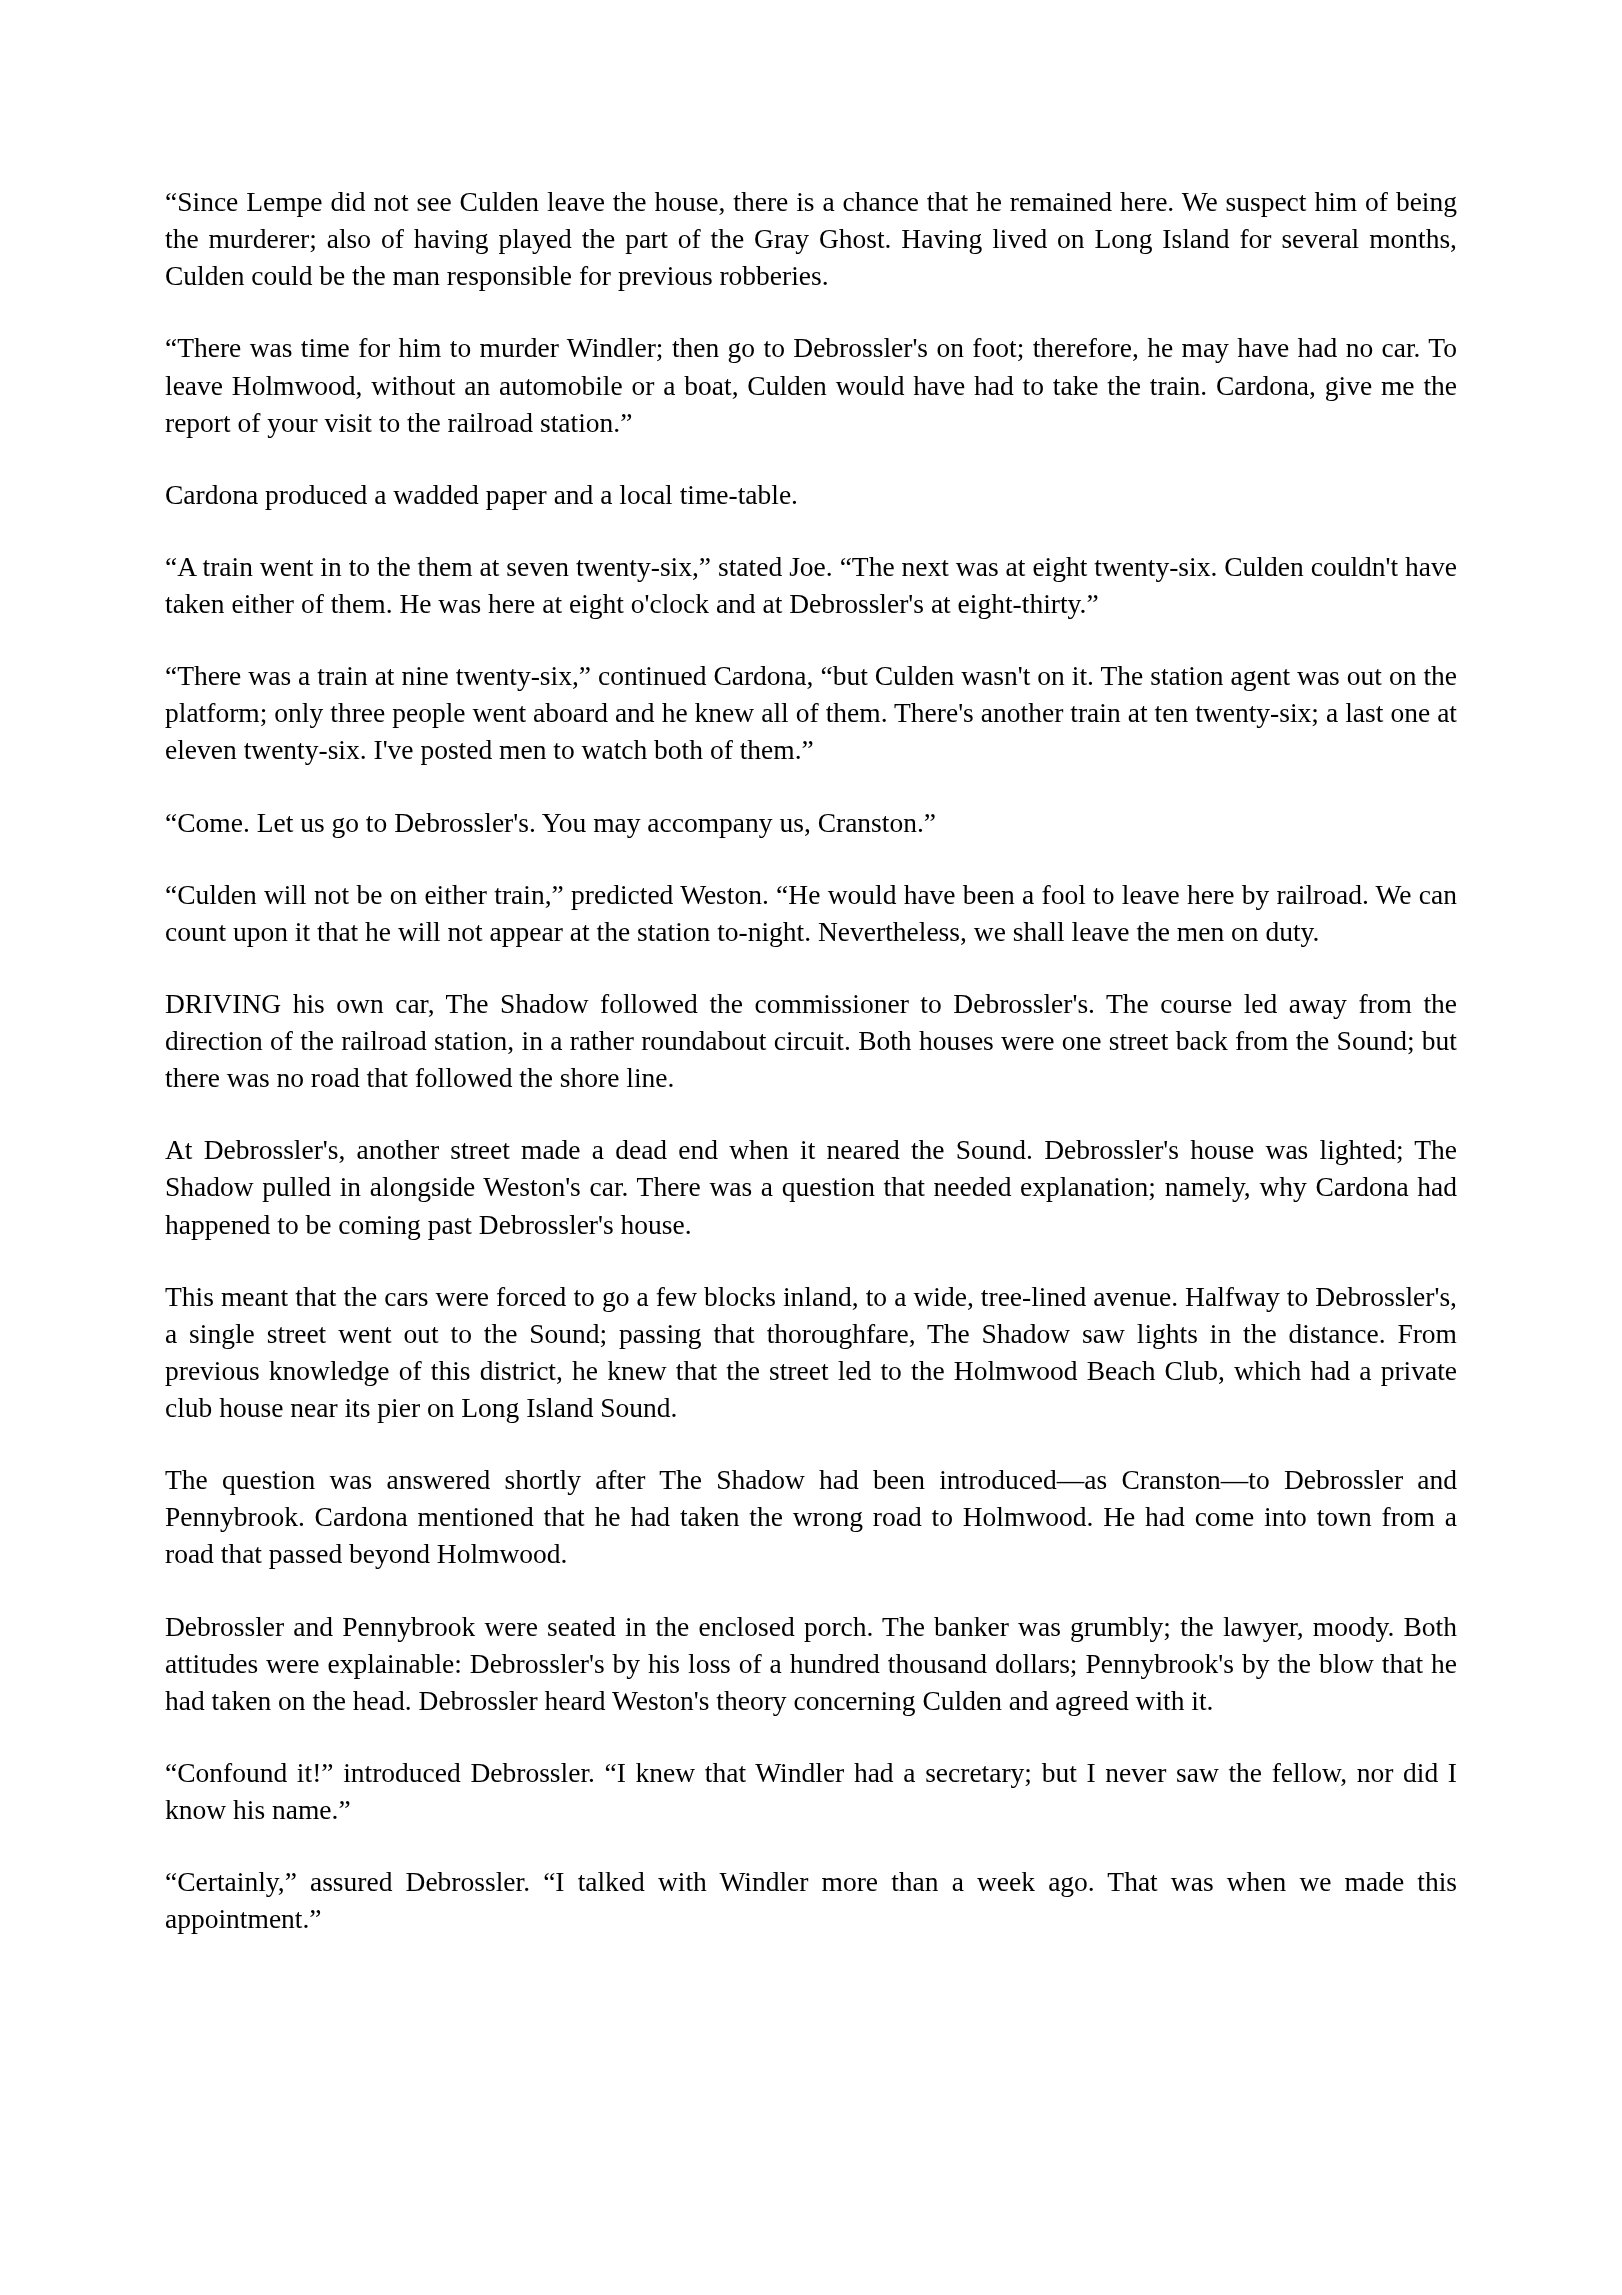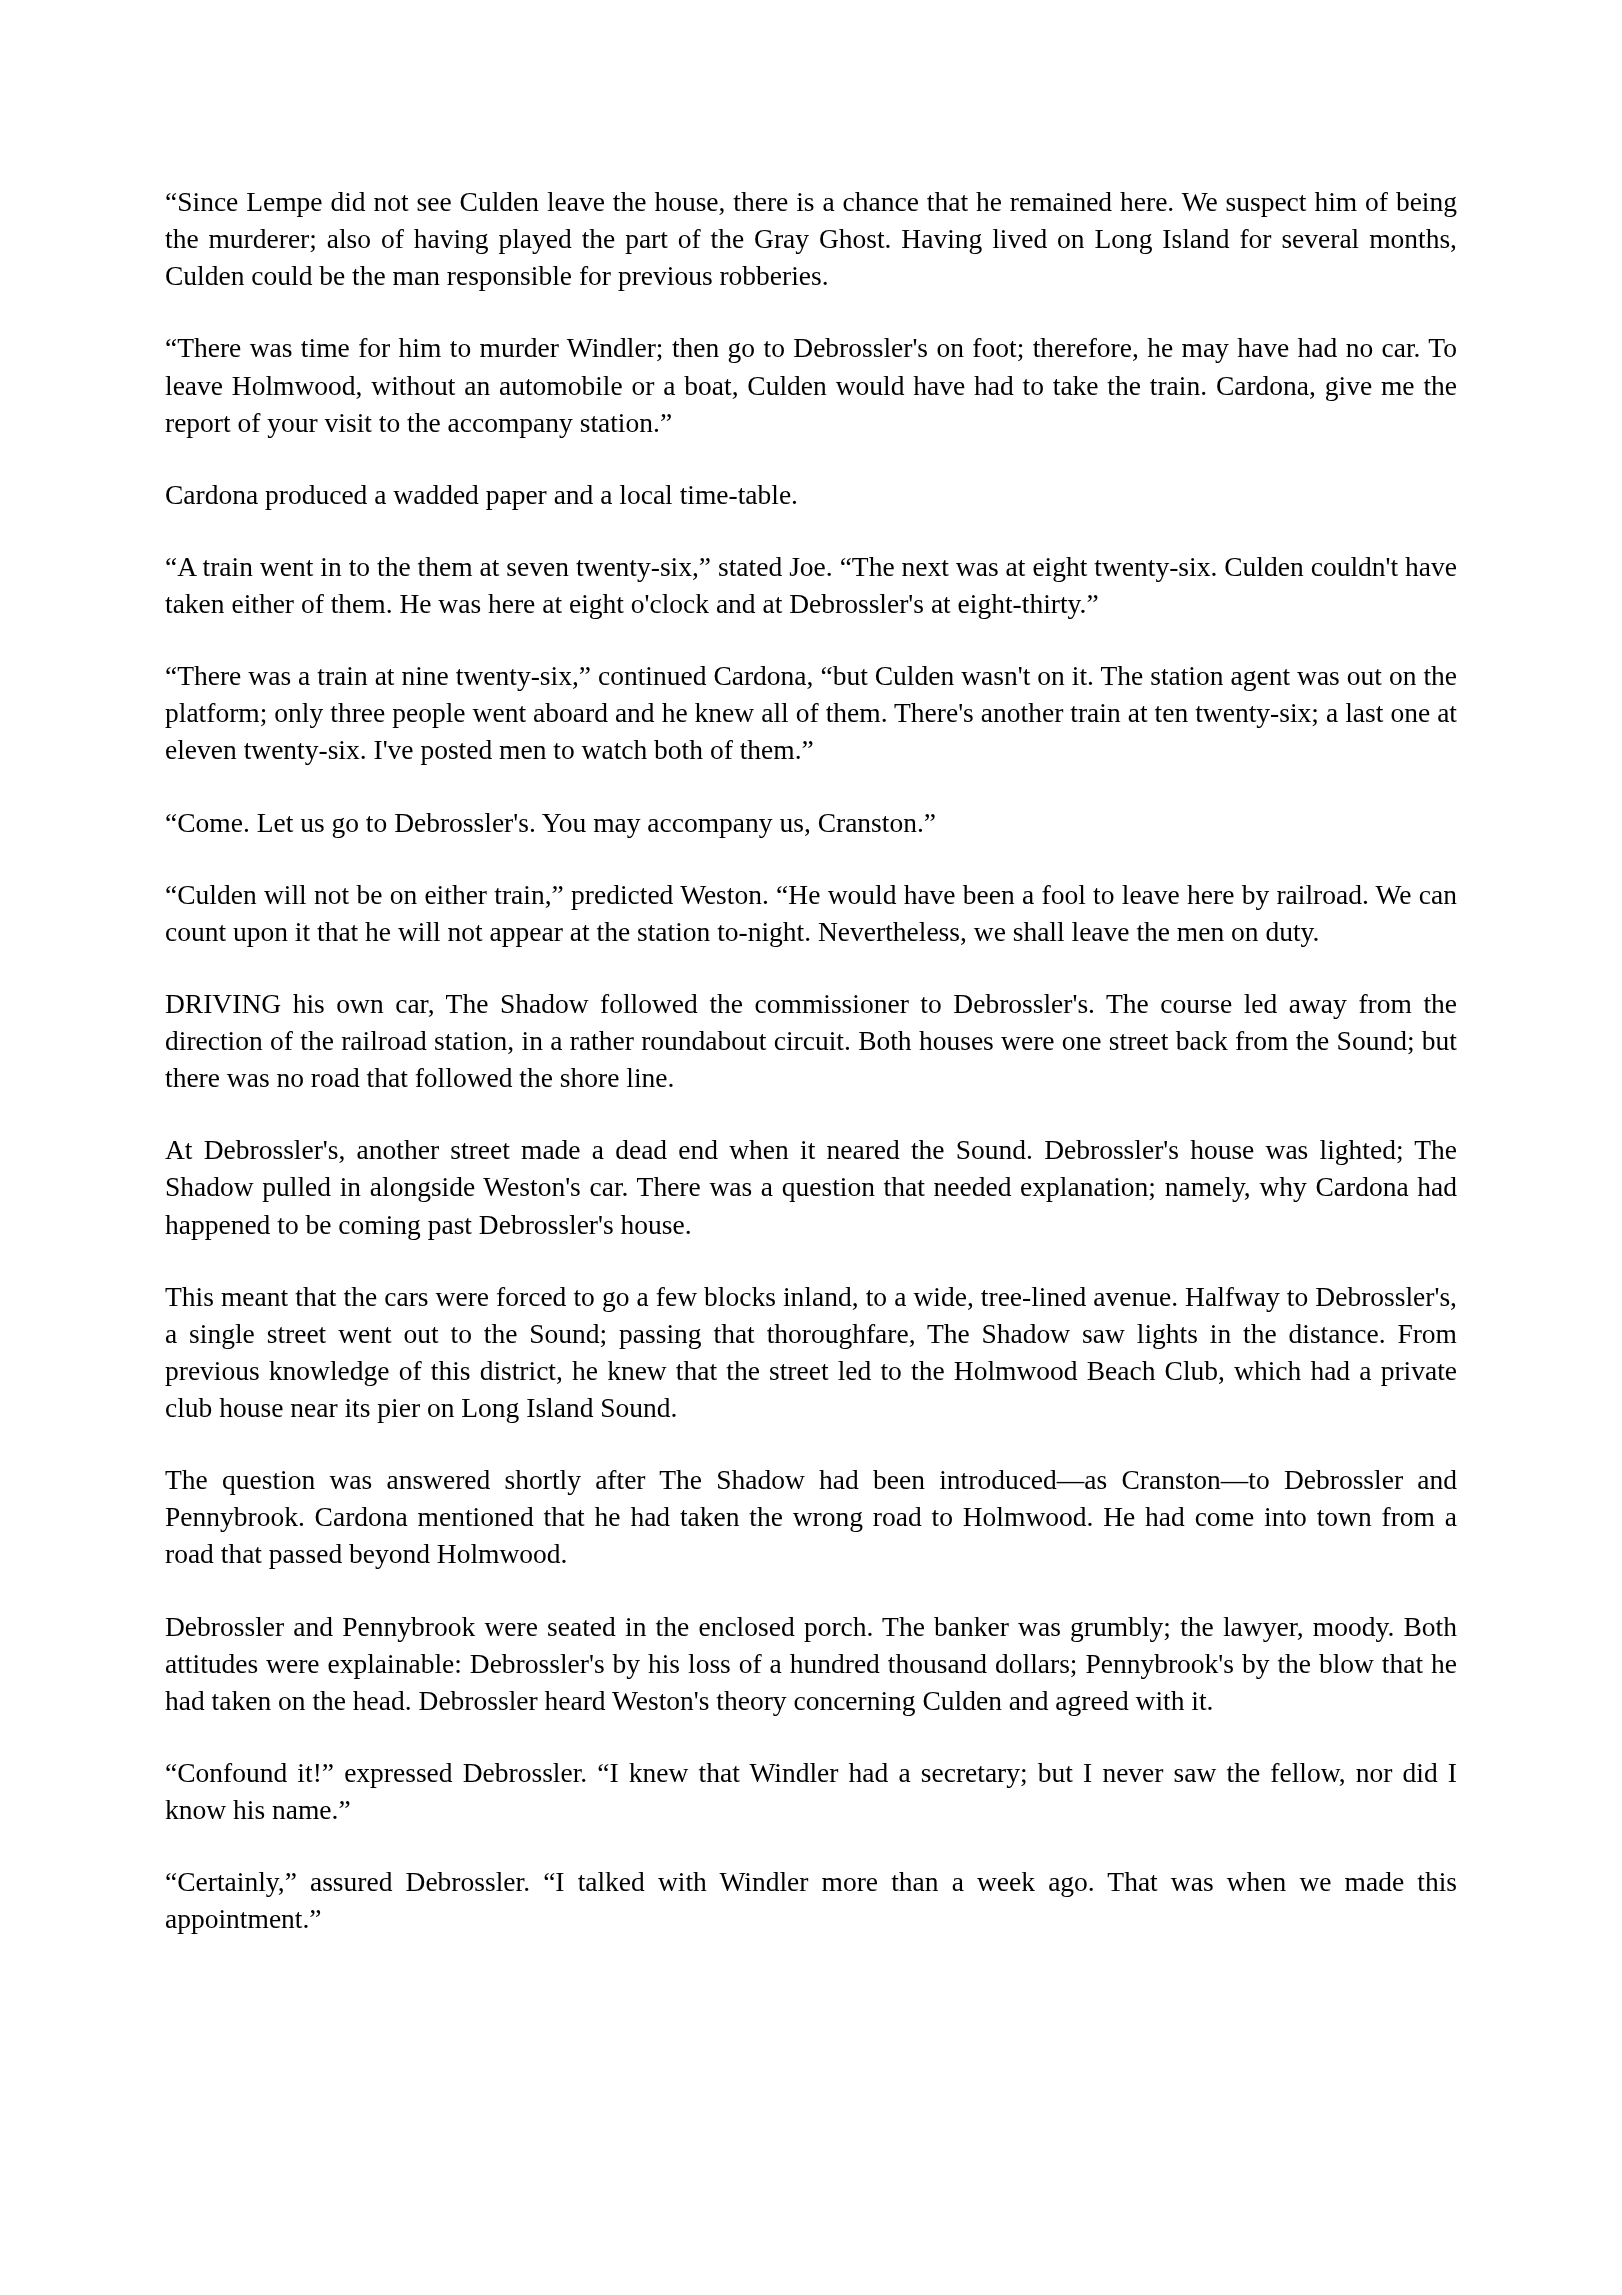--- a/index.html
+++ b/index.html
@@ -28,27 +28,27 @@
     margin: 0 0 35px 0;
     text-align: justify;
     text-justify: inter-word;
   }
 </style>
 </head>
 <body>
 
 <div class="page">
   <p>“Since Lempe did not see Culden leave the house, there is a chance that he remained here. We suspect him of being the murderer; also of having played the part of the Gray Ghost. Having lived on Long Island for several months, Culden could be the man responsible for previous robberies.</p>
-  <p>“There was time for him to murder Windler; then go to Debrossler's on foot; therefore, he may have had no car. To leave Holmwood, without an automobile or a boat, Culden would have had to take the train. Cardona, give me the report of your visit to the accompany station.”</p>
+  <p>“There was time for him to murder Windler; then go to Debrossler's on foot; therefore, he may have had no car. To leave Holmwood, without an automobile or a boat, Culden would have had to take the train. Cardona, give me the report of your visit to the railroad station.”</p>
   <p>Cardona produced a wadded paper and a local time-table.</p>
   <p>“A train went in to the them at seven twenty-six,” stated Joe. “The next was at eight twenty-six. Culden couldn't have taken either of them. He was here at eight o'clock and at Debrossler's at eight-thirty.”</p>
   <p>“There was a train at nine twenty-six,” continued Cardona, “but Culden wasn't on it. The station agent was out on the platform; only three people went aboard and he knew all of them. There's another train at ten twenty-six; a last one at eleven twenty-six. I've posted men to watch both of them.”</p>
   <p>“Come. Let us go to Debrossler's. You may accompany us, Cranston.”</p>
   <p>“Culden will not be on either train,” predicted Weston. “He would have been a fool to leave here by railroad. We can count upon it that he will not appear at the station to-night. Nevertheless, we shall leave the men on duty.</p>
   <p>DRIVING his own car, The Shadow followed the commissioner to Debrossler's. The course led away from the direction of the railroad station, in a rather roundabout circuit. Both houses were one street back from the Sound; but there was no road that followed the shore line.</p>
   <p>At Debrossler's, another street made a dead end when it neared the Sound. Debrossler's house was lighted; The Shadow pulled in alongside Weston's car. There was a question that needed explanation; namely, why Cardona had happened to be coming past Debrossler's house.</p>
   <p>This meant that the cars were forced to go a few blocks inland, to a wide, tree-lined avenue. Halfway to Debrossler's, a single street went out to the Sound; passing that thoroughfare, The Shadow saw lights in the distance. From previous knowledge of this district, he knew that the street led to the Holmwood Beach Club, which had a private club house near its pier on Long Island Sound.</p>
   <p>The question was answered shortly after The Shadow had been introduced—as Cranston—to Debrossler and Pennybrook. Cardona mentioned that he had taken the wrong road to Holmwood. He had come into town from a road that passed beyond Holmwood.</p>
   <p>Debrossler and Pennybrook were seated in the enclosed porch. The banker was grumbly; the lawyer, moody. Both attitudes were explainable: Debrossler's by his loss of a hundred thousand dollars; Pennybrook's by the blow that he had taken on the head. Debrossler heard Weston's theory concerning Culden and agreed with it.</p>
-  <p>“Confound it!” expressed Debrossler. “I knew that Windler had a secretary; but I never saw the fellow, nor did I know his name.”</p>
+  <p>“Confound it!” introduced Debrossler. “I knew that Windler had a secretary; but I never saw the fellow, nor did I know his name.”</p>
   <p>“Certainly,” assured Debrossler. “I talked with Windler more than a week ago. That was when we made this appointment.”</p>
 </div>
 
 
 </body></html>

